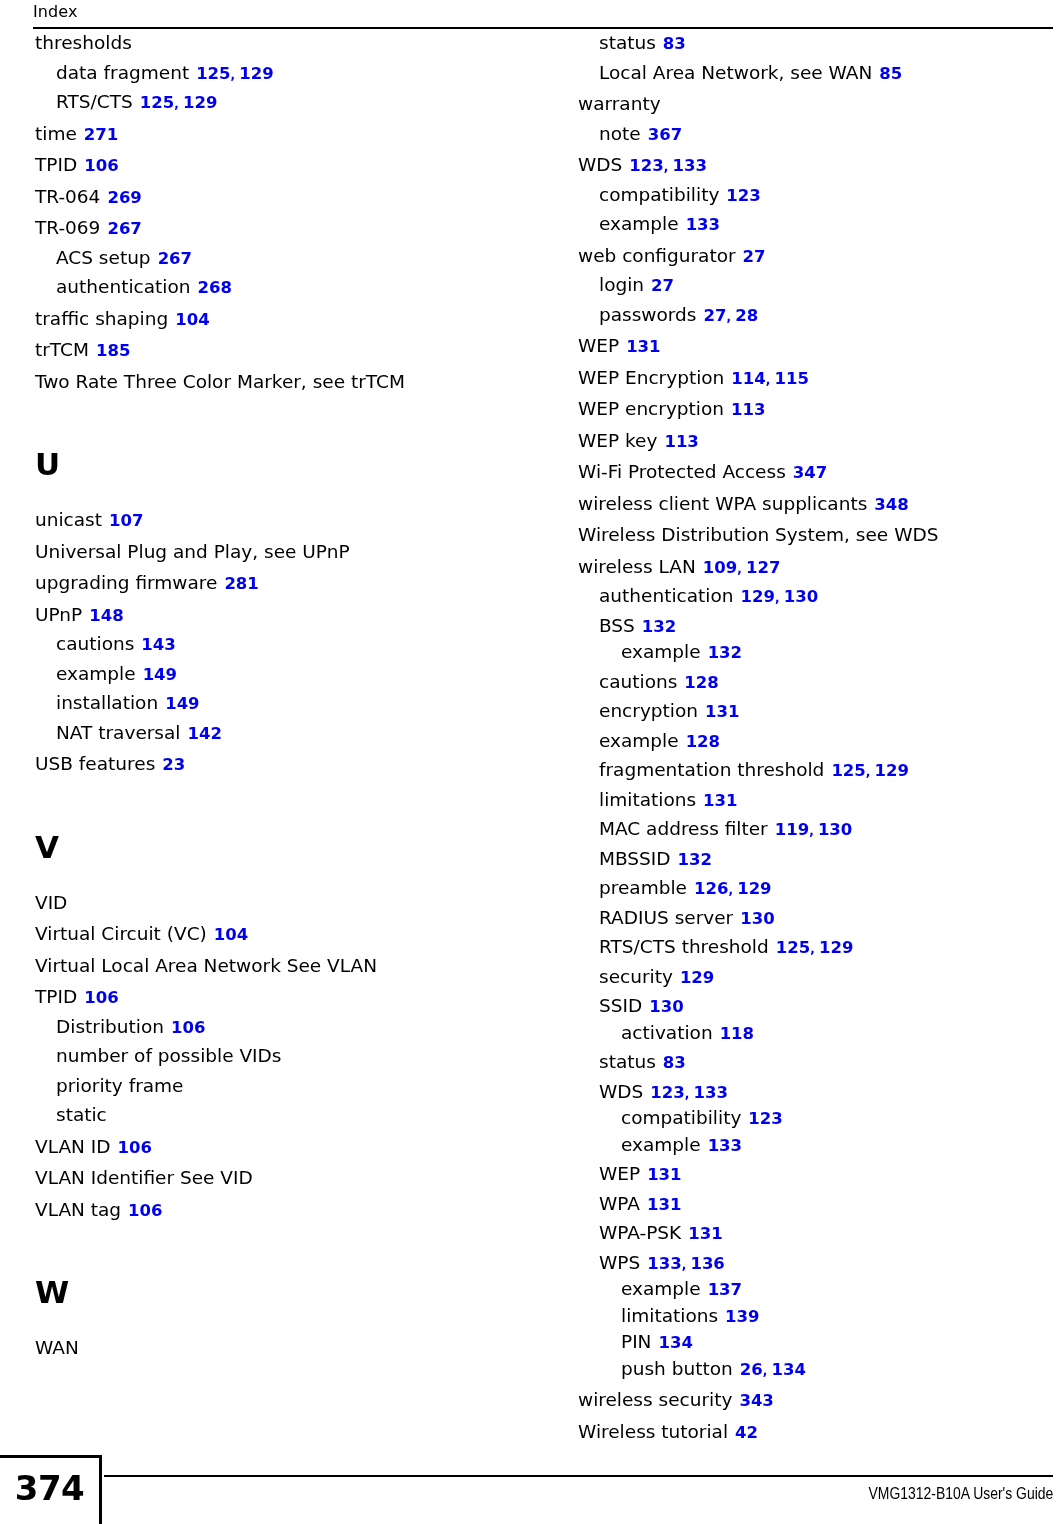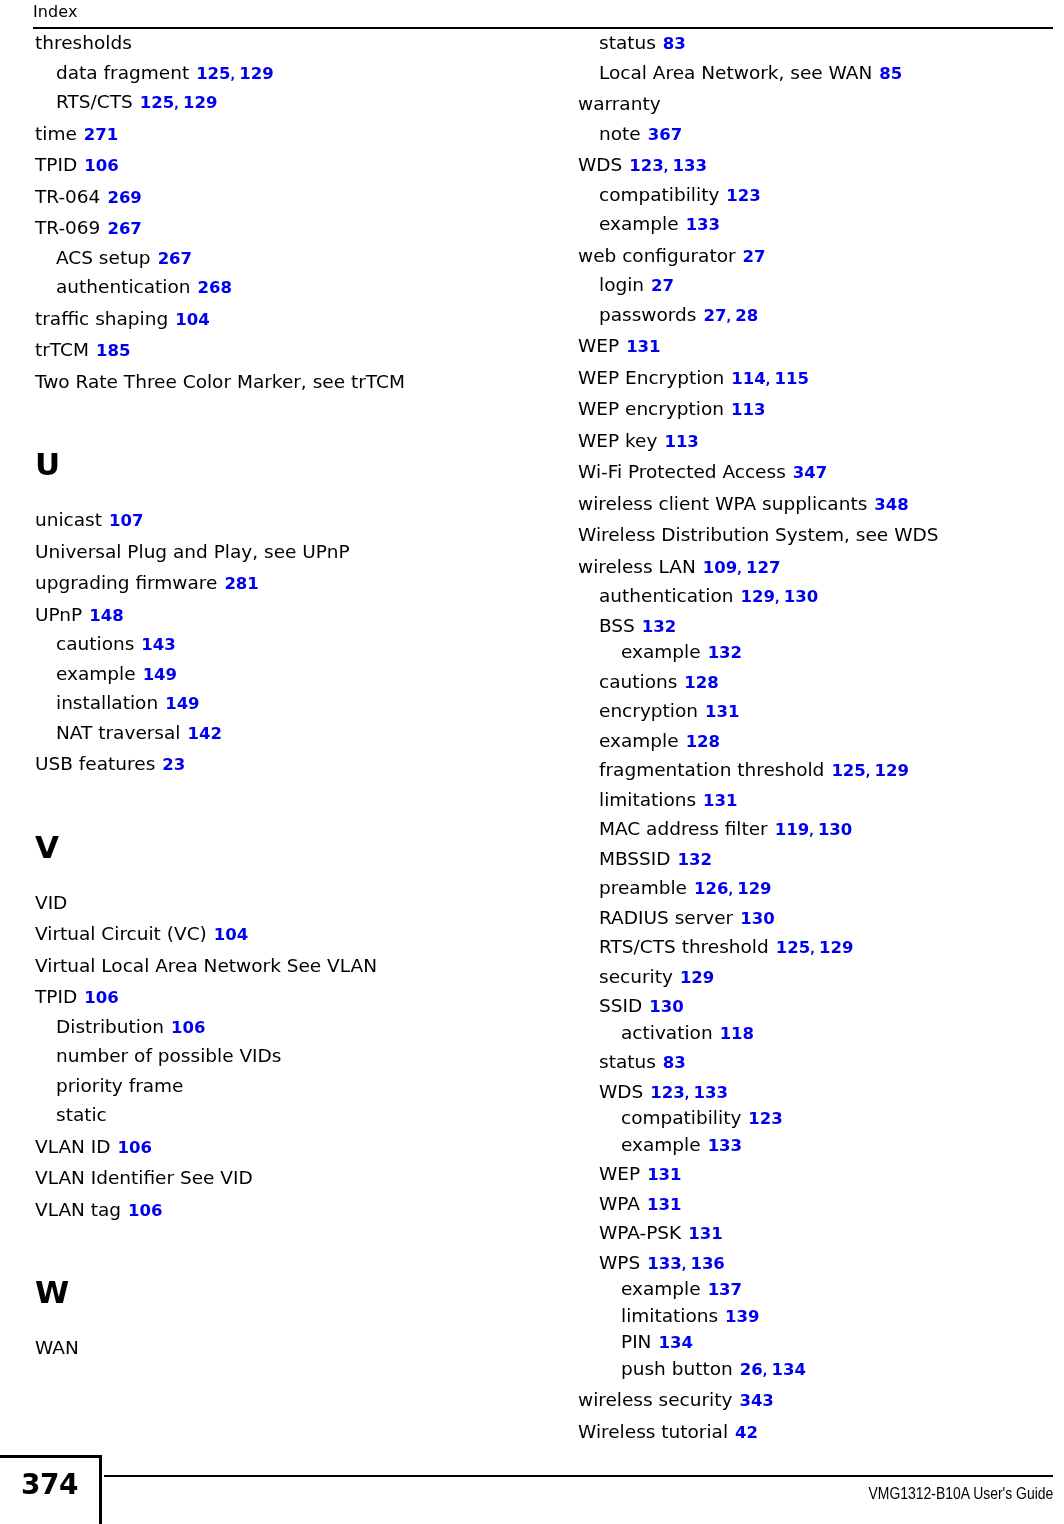--- a/index.html
+++ b/index.html
@@ -126,21 +126,21 @@
     border-left: none;
     background: #fff;
     box-sizing: border-box;
   }
   #page-number {
     position: absolute;
     left: 0;
     top: 1468px;
     width: 99px;
     text-align: center;
-    font-size: 28px;
+    font-size: 34px;
     font-weight: bold;
     font-family: "DejaVu Sans", sans-serif;
     color: #000;
     letter-spacing: -0.5px;
   }
   #footer-guide-title {
     position: absolute;
     right: 11px;
     top: 1484px;
     font-size: 17px;

